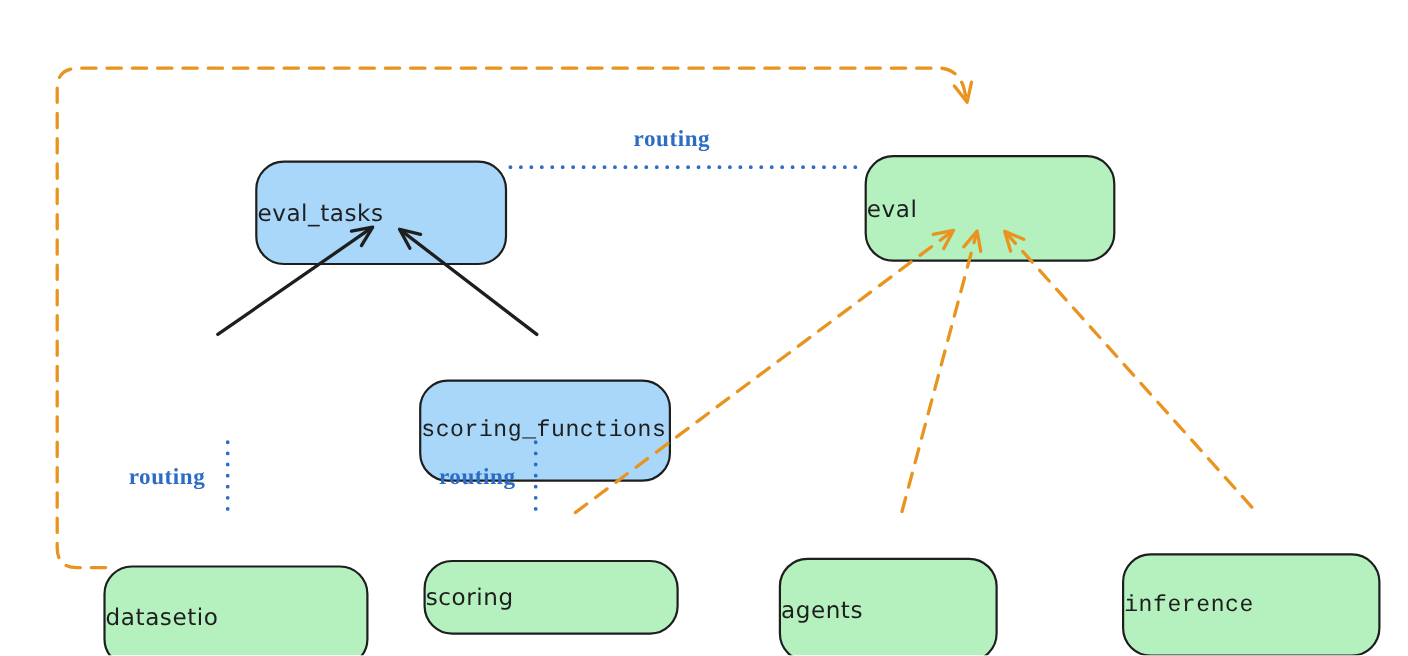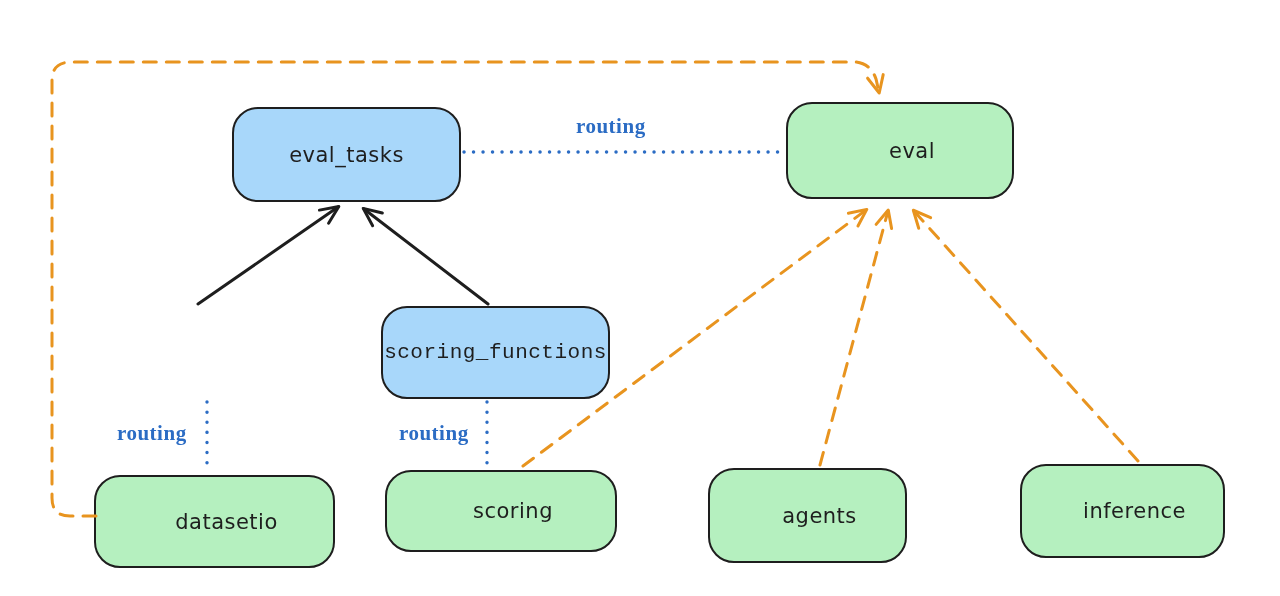--- a/index.html
+++ b/index.html
@@ -13,46 +13,47 @@
   .edges{
     position:absolute;left:0;top:0;width:1280px;height:596px;
     pointer-events:none;
     z-index:3;
   }
   .node{
     position:absolute;
     box-sizing:border-box;
     border:2.5px solid #1e1e1e;
     border-radius:26px;
-    display:flex;align-items:center;justify-content:center;
+    display:flex;align-items:center;
     font-size:21px;
     color:#1e1e1e;
     letter-spacing:0.5px;
     z-index:2;
+    margin-top:39px;
   }
   .node.api{background:#a8d7fa;}
-  .node.provider{background:#b5f0bf;padding-left:24px;}
+  .node.provider{background:#b5f0bf;}
   .routing-label{
     position:absolute;
     color:#2b6cc4;
     font-size:21px;
     font-weight:bold;
     letter-spacing:0.5px;
     z-index:2;
     font-family:Liberation Serif, serif;
   }
   
   .n-eval-tasks{left:232px;top:107px;width:229px;height:95px;}
   .n-eval{left:786px;top:102px;width:228px;height:97px;}
   .n-datasets{left:97px;top:306px;width:231px;height:93px;}
   .n-scoring-functions{left:381px;top:306px;width:229px;height:93px;font-family:Liberation Mono, monospace;}
   .n-datasetio{left:94px;top:475px;width:241px;height:93px;}
-  .n-scoring{left:385px;top:470px;width:232px;height:82px;}
+  .n-scoring{left:385px;top:470px;width:232px;height:68px;}
   .n-agents{left:708px;top:468px;width:199px;height:95px;}
-  .n-inference{left:1020px;top:464px;width:205px;height:94px;}
+  .n-inference{left:1020px;top:464px;width:235px;height:94px;font-family:Liberation Mono, monospace;}
   .rl-top{left:576px;top:114px;}
   .rl-left{left:117px;top:421px;}
   .rl-mid{left:399px;top:421px;}
 </style>
 </head>
 <body>
 
 <div class="stage">
 
   <svg class="edges" viewBox="0 0 1280 596" xmlns="http://www.w3.org/2000/svg">

